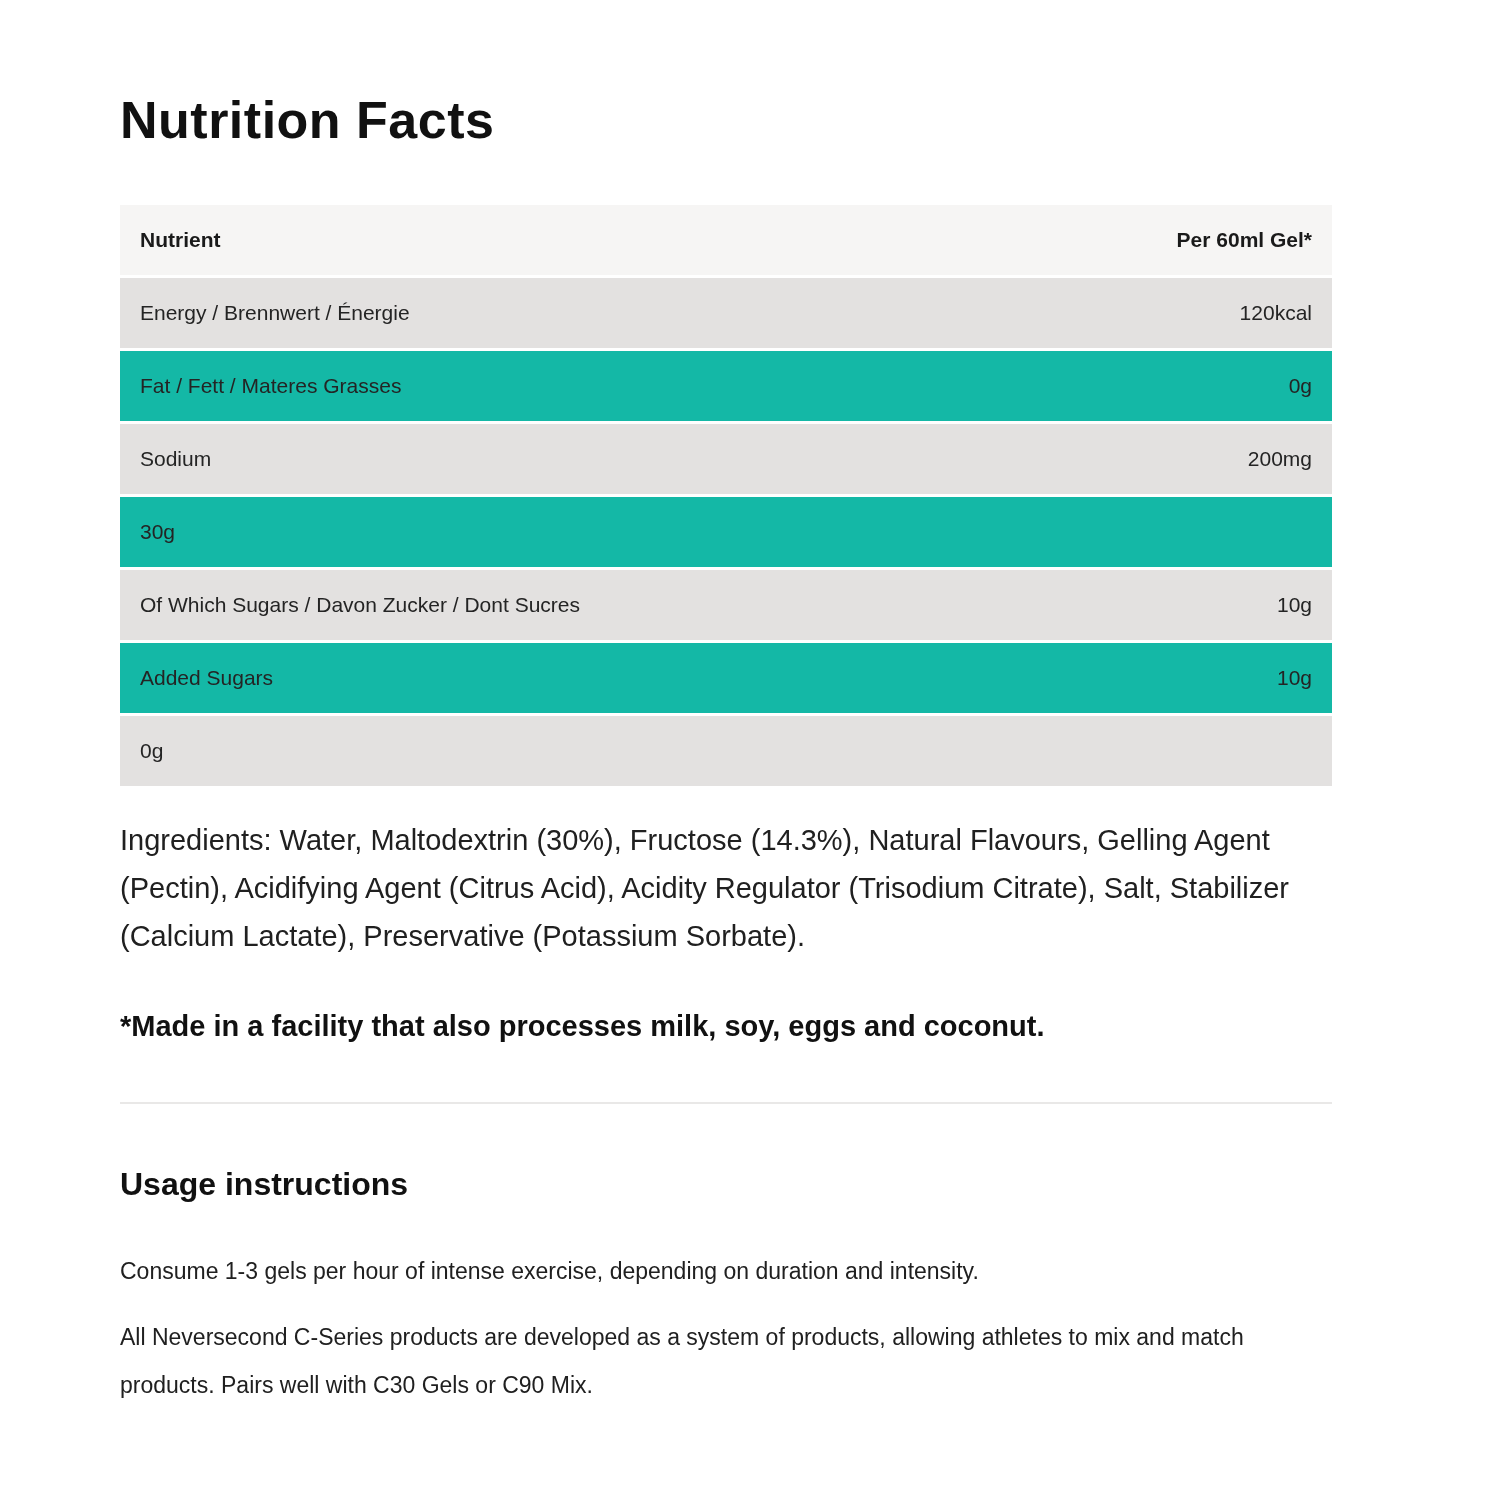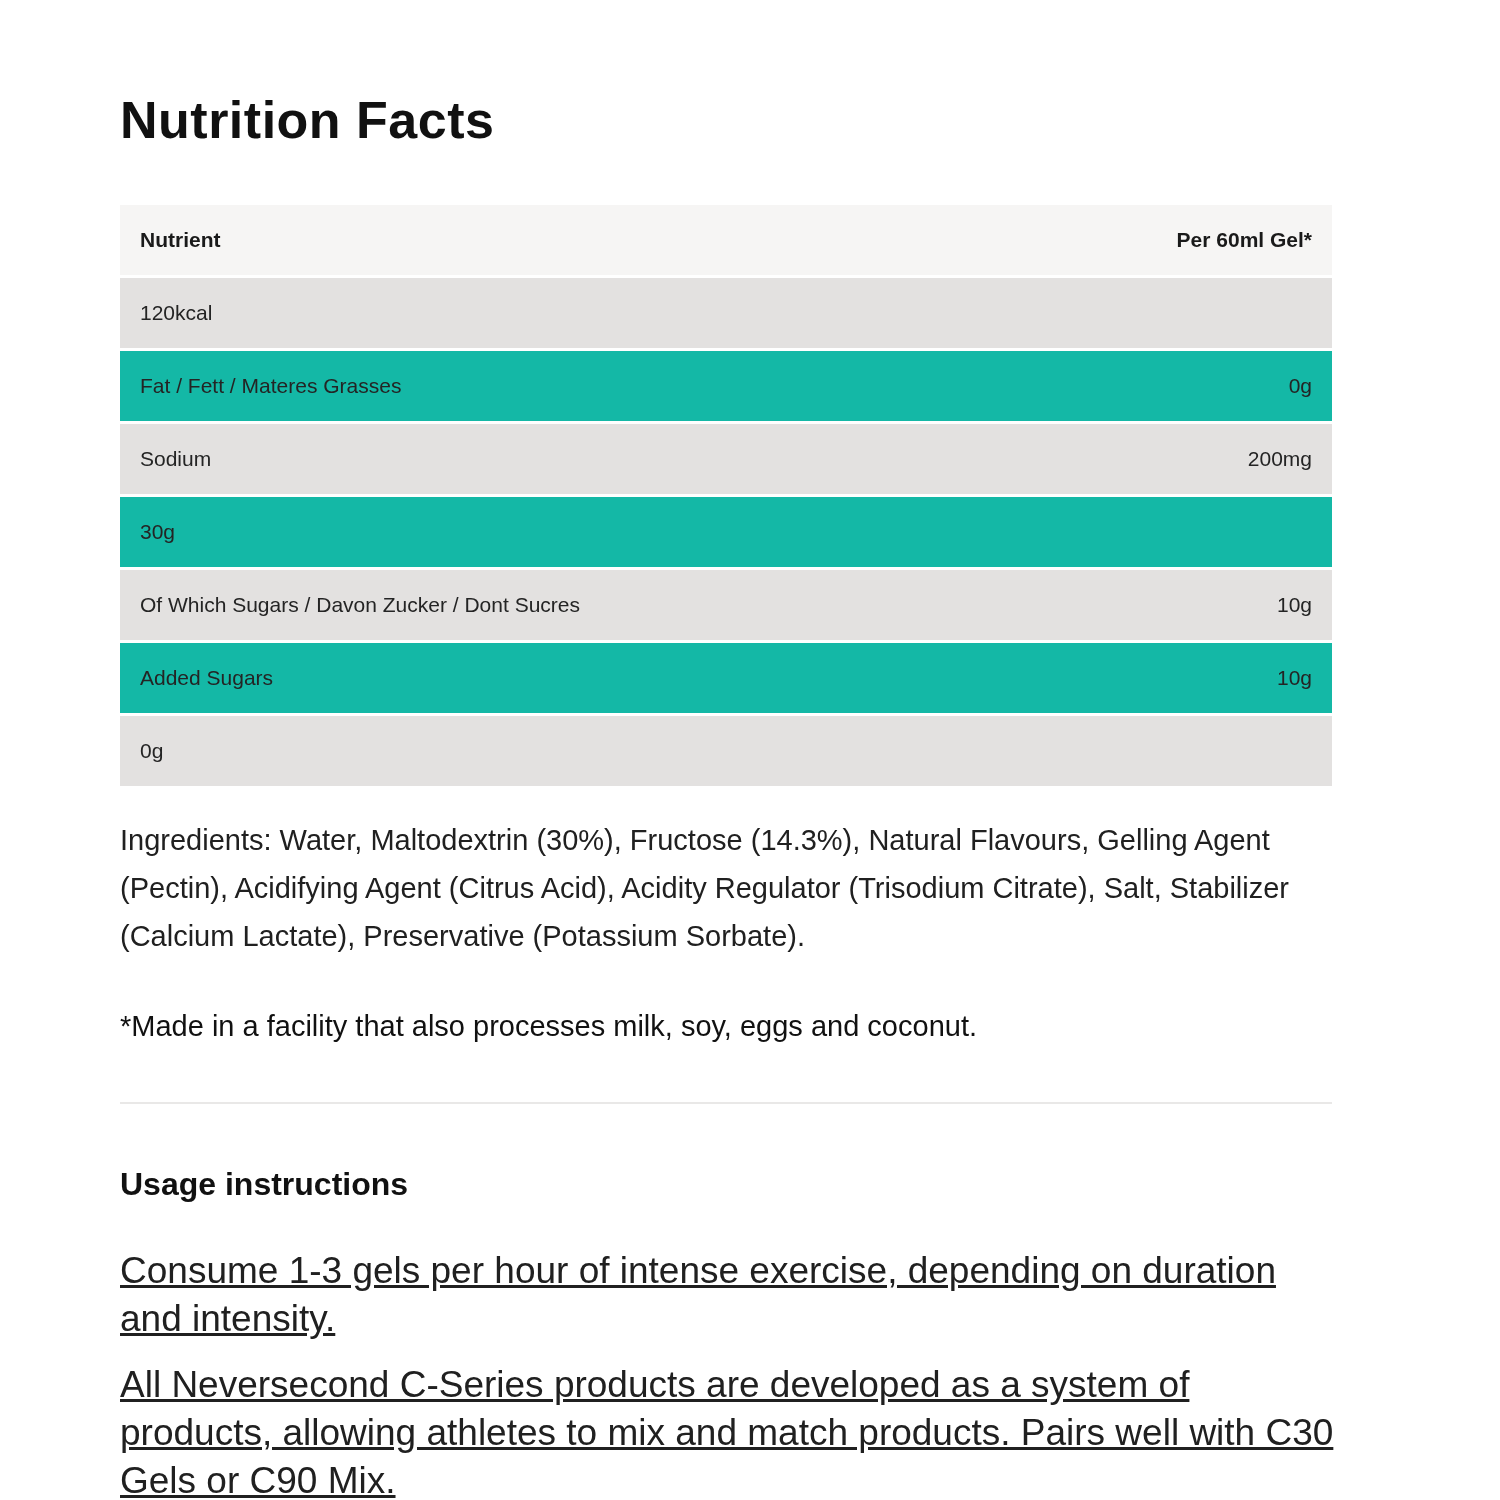--- a/index.html
+++ b/index.html
@@ -56,62 +56,62 @@
     width: 1212px;
     font-size: 29px;
     line-height: 48px;
     margin: 30px 0 0 0;
     color: #202020;
   }
   .allergen-note {
     width: 1212px;
     font-size: 29px;
     line-height: 48px;
-    font-weight: 400;
+    font-weight: 700;
     margin: 42px 0 0 0;
     color: #111111;
   }
   .section-divider {
     border: none;
     border-top: 2px solid #e9e8e7;
     margin: 52px 0 0 0;
     width: 1212px;
   }
   .usage-title {
     font-size: 32px;
     line-height: 1.15;
     font-weight: 700;
     color: #111111;
     margin: 62px 0 0 0;
   }
   .usage-paragraph {
     width: 1216px;
-    font-size: 37px;
+    font-size: 23px;
     line-height: 48px;
     color: #202020;
-    text-decoration: underline;
   }
   .usage-paragraph.first { margin: 44px 0 0 0; }
   .usage-paragraph.second { margin: 18px 0 0 0; }
 </style>
 </head>
 <body>
 
 <div class="page">
 
   <h1 class="nutrition-title">Nutrition Facts</h1>
 
   <div class="nutrition-table">
 
     <div class="nrow header-row">
       <span class="cell-label">Nutrient</span>
       <span class="cell-value">Per 60ml Gel*</span>
     </div>
 
     <div class="nrow shade-dark">
+      <span class="cell-label">Energy / Brennwert / Énergie</span>
       <span class="cell-value">120kcal</span>
     </div>
 
     <div class="nrow shade-light">
       <span class="cell-label">Fat / Fett / Materes Grasses</span>
       <span class="cell-value">0g</span>
     </div>
 
     <div class="nrow shade-dark">
       <span class="cell-label">Sodium</span>

